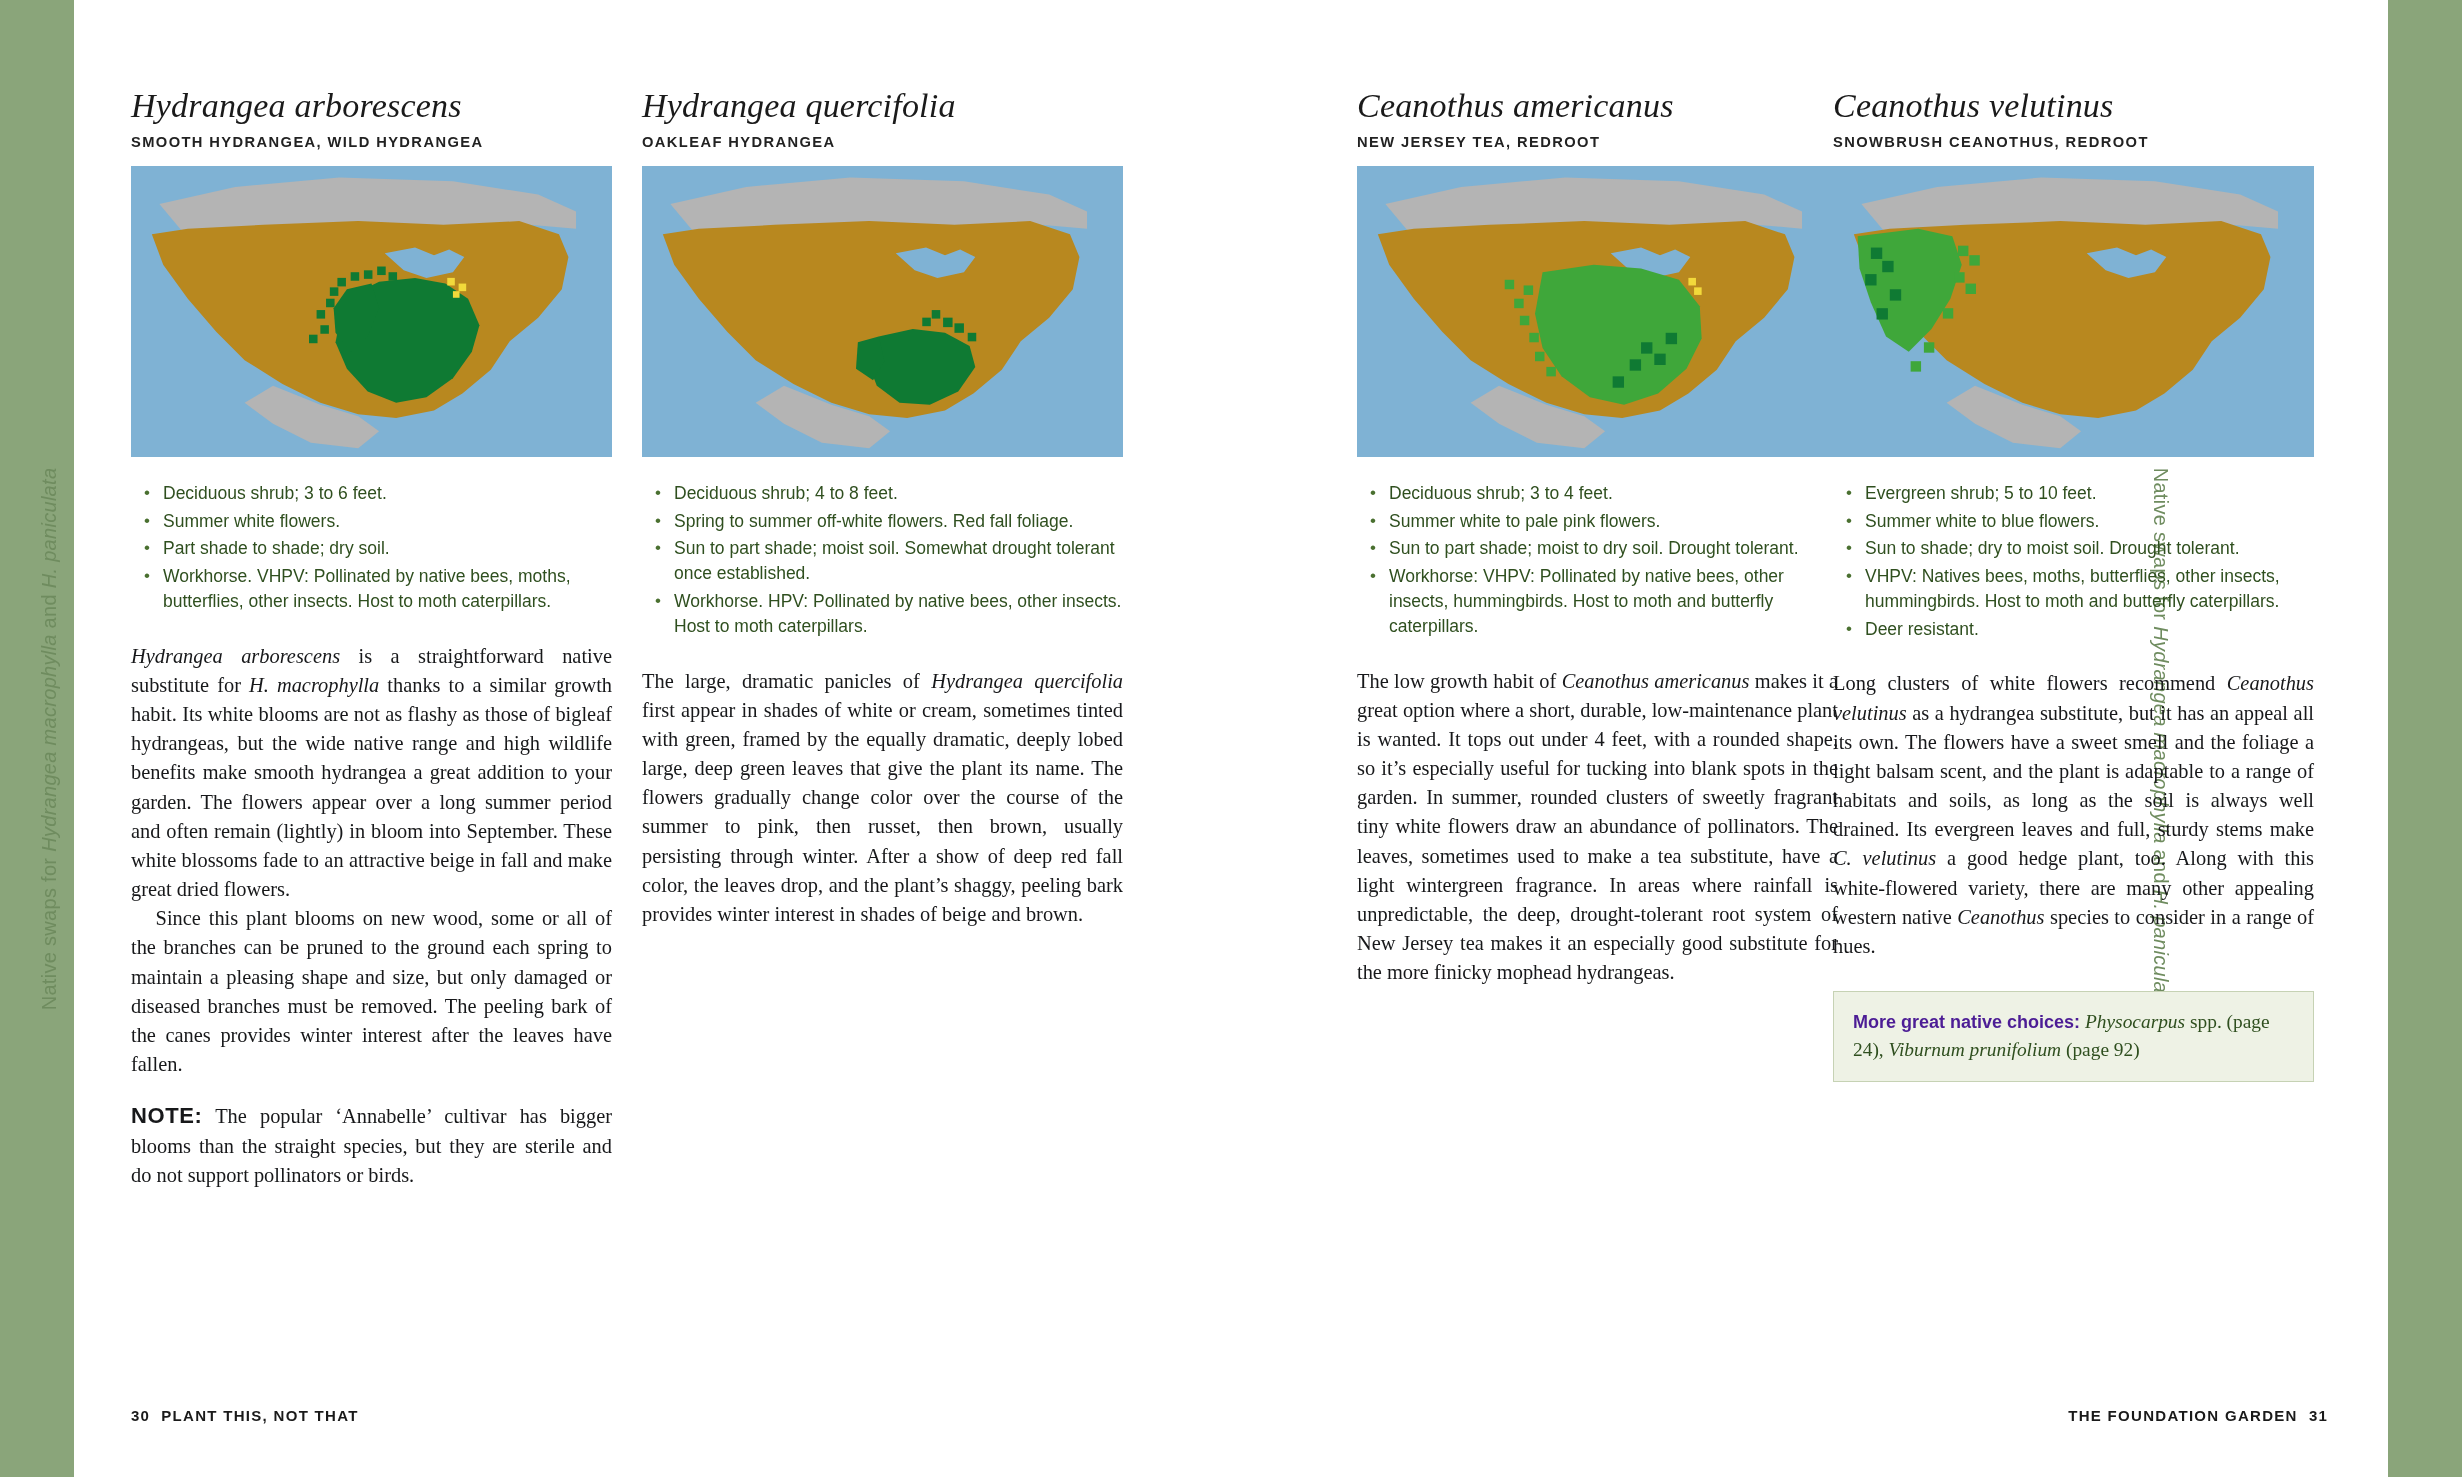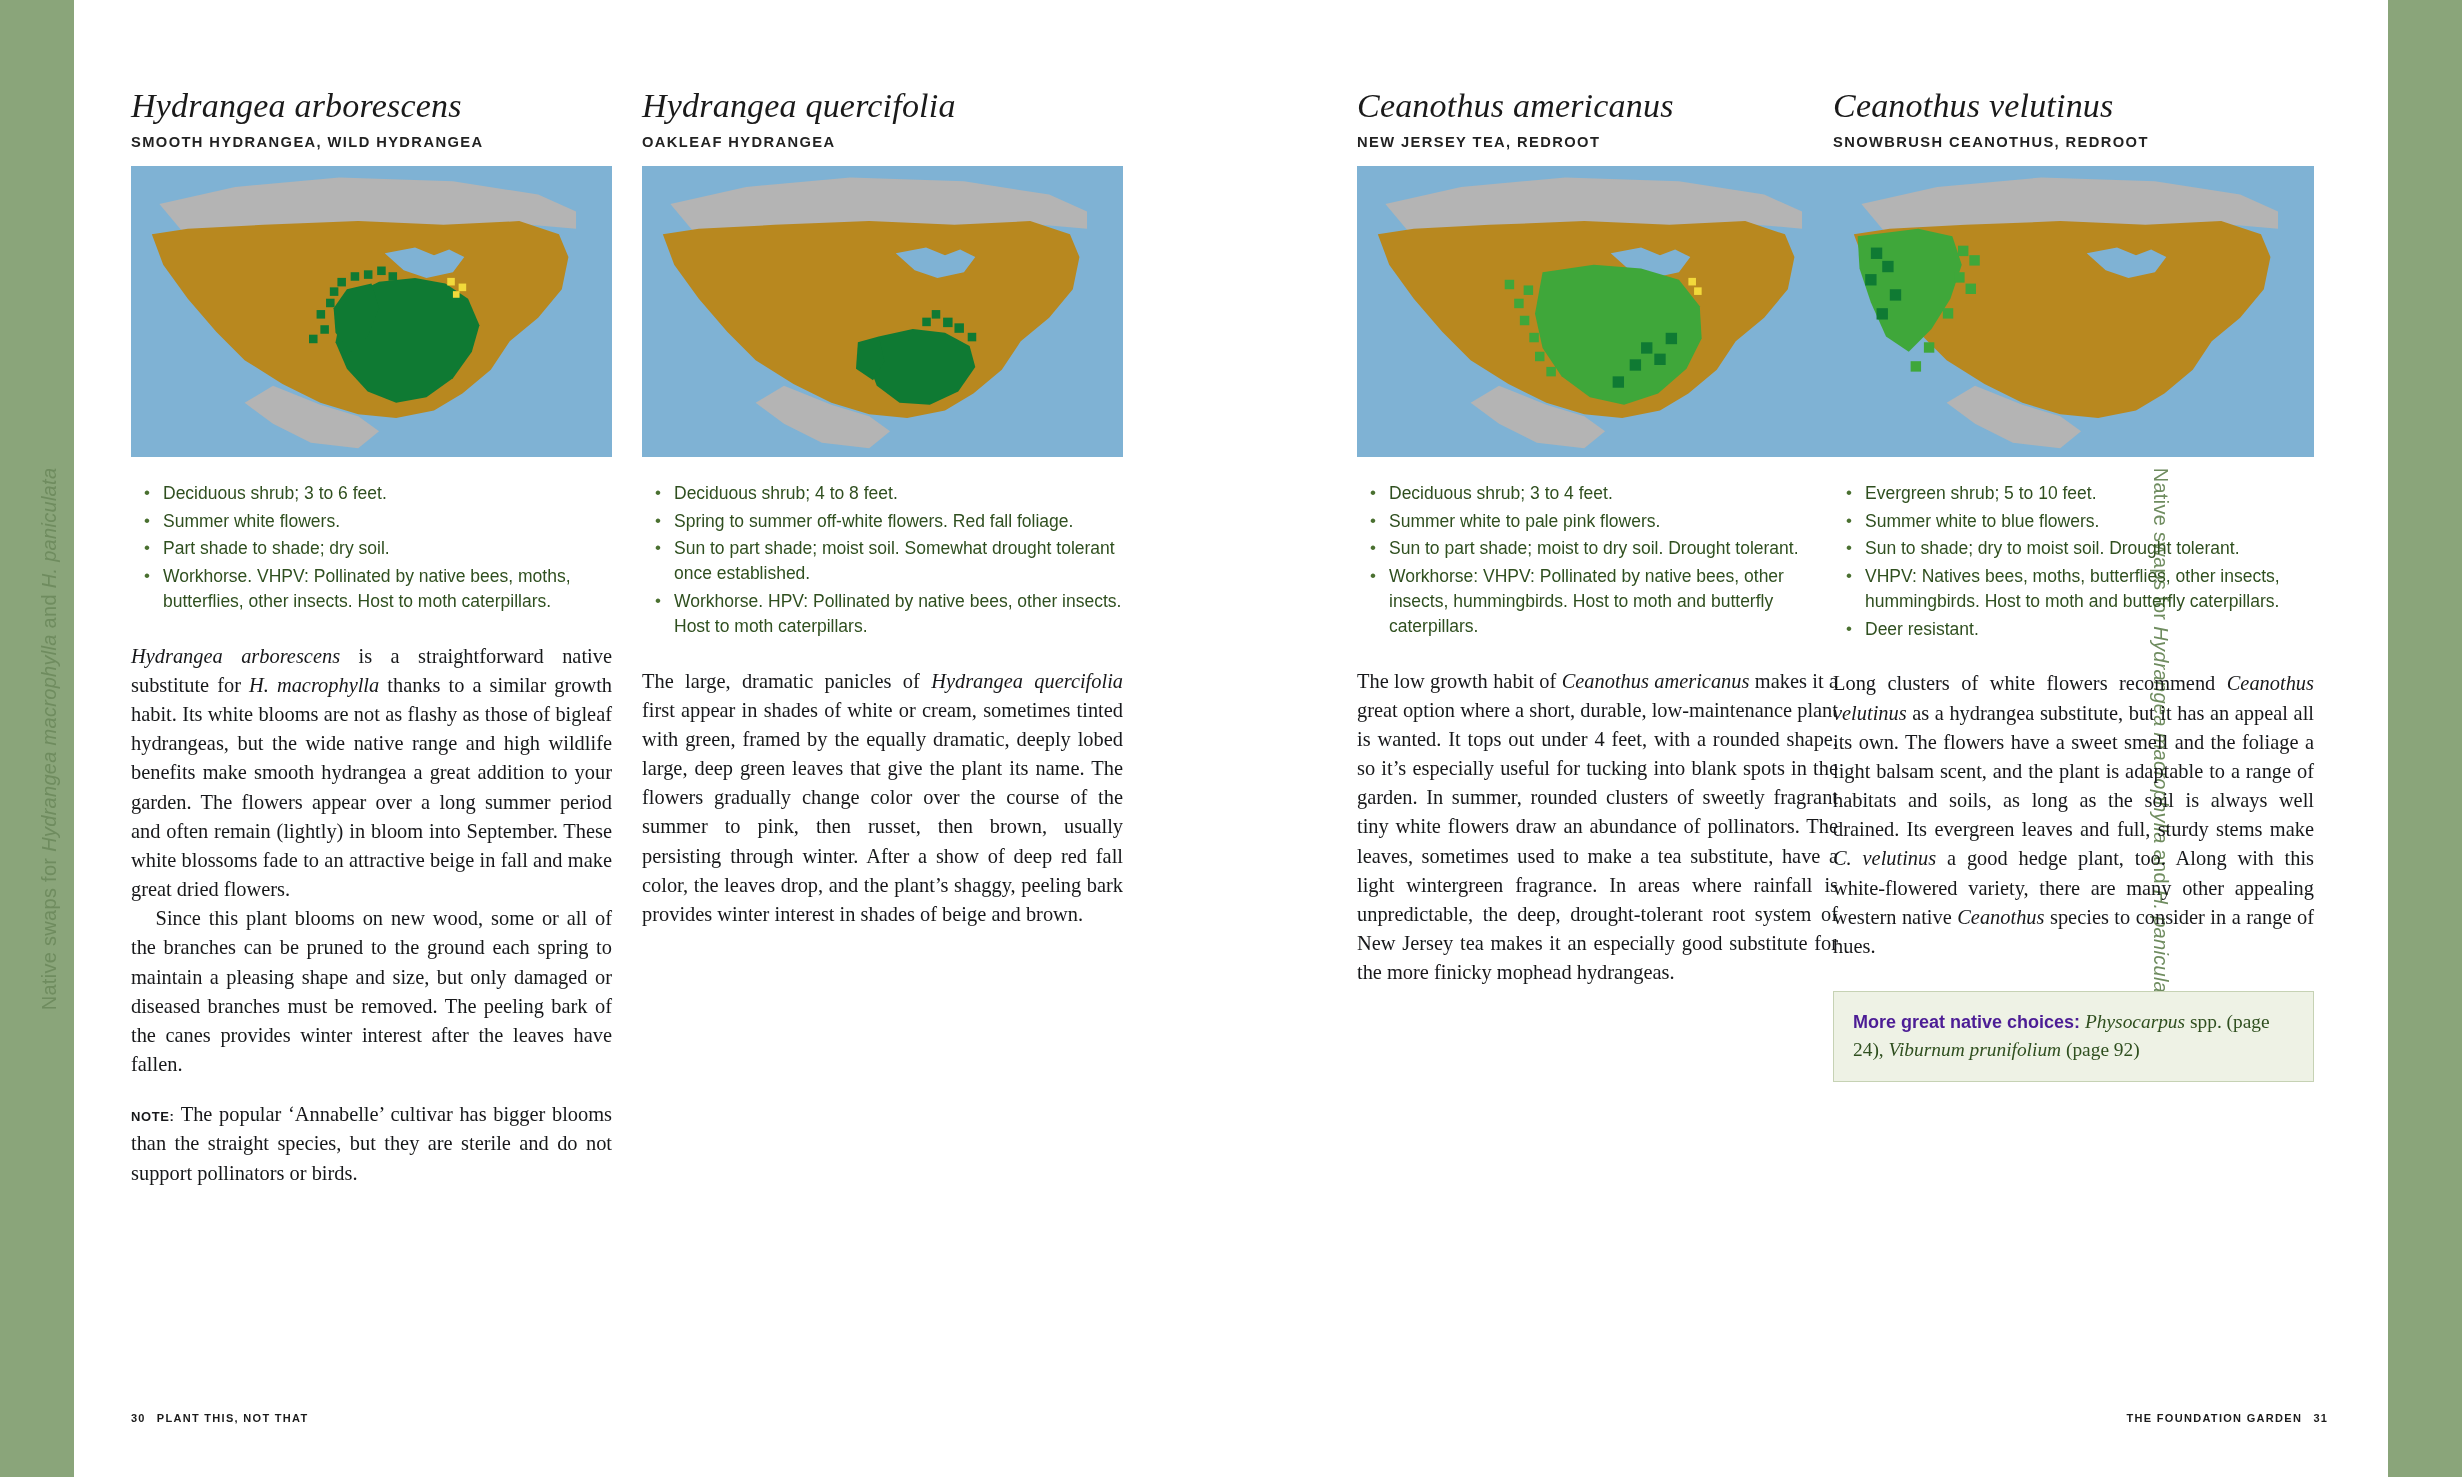--- a/index.html
+++ b/index.html
@@ -128,21 +128,21 @@
     color: #17181a;
     text-align: justify;
     hyphens: auto;
   }
   .body p { margin: 0; }
   .body p.indent { text-indent: 24.6px; }
   .body p + p { margin-top: 0; }
   .body .note-lbl {
     font-family: "Liberation Sans", sans-serif;
     font-weight: bold;
-    font-size: 13px;
+    font-size: 22px;
     letter-spacing: 0.6px;
   }
   .body .note { margin-top: 21px; }
   em { font-style: italic; }
 
   .sidebox {
     margin-top: 30px;
     background: #eef2e5;
     border: 0.9px solid #c6d2b4;
     padding: 16px 19px 18px 19px;
@@ -155,21 +155,21 @@
     font-weight: bold;
     font-size: 18px;
     color: #4c1d95;
   }
 
   
   .folio {
     position: absolute;
     bottom: 53px;
     font-family: "Liberation Sans", sans-serif;
-    font-size: 11px;
+    font-size: 15px;
     letter-spacing: 1.1px;
     color: #1a1a1a;
     font-weight: bold;
     text-transform: uppercase;
   }
   .folio.left { left: 57px; }
   .folio.right { right: 61px; }
   .folio .num { font-weight: bold; }
   .folio .lbl { font-weight: bold; letter-spacing: 1.3px; }
   .folio .sep { display: inline-block; width: 11.4px; }

